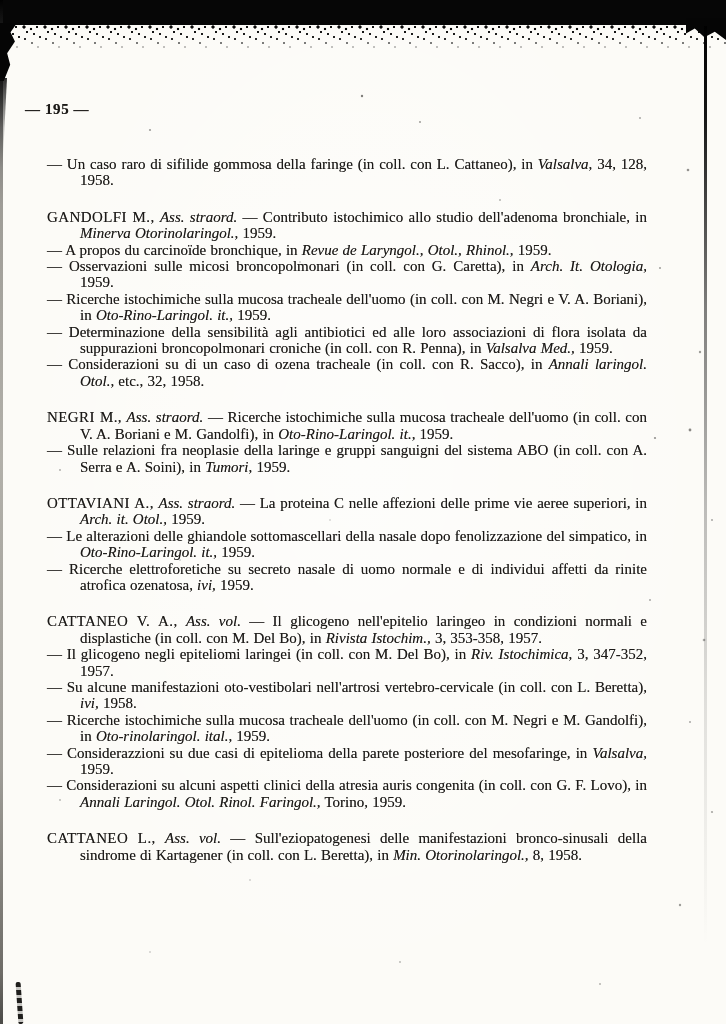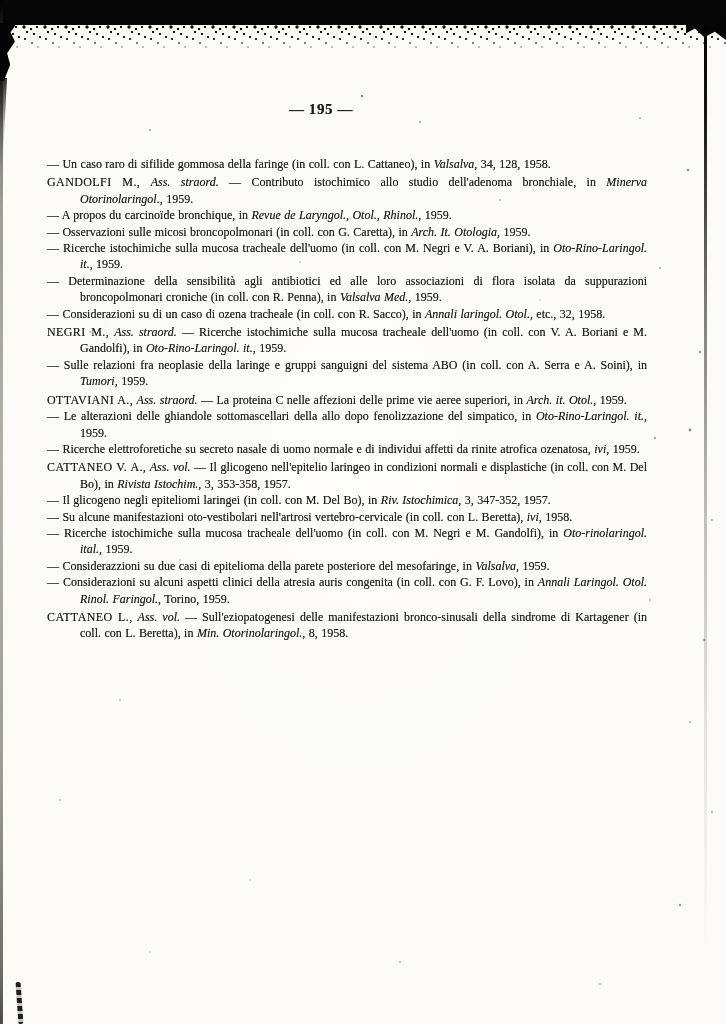--- a/index.html
+++ b/index.html
@@ -58,29 +58,30 @@
   }
   .bl-mark{
     position:absolute;left:17px;top:982px;width:5px;height:42px;border-radius:2px;
     background:repeating-linear-gradient(to bottom,#1f1e1c 0 5px,rgba(31,30,28,.25) 5px 8px);
     transform:rotate(-4deg);
   }
   .noise{position:absolute;left:0;top:0;pointer-events:none;}
   
   .page-number{
     position:absolute;top:101px;left:0;width:642px;
-    text-align:center;font-weight:700;font-size:15px;letter-spacing:.6px;
+    text-align:left;font-weight:700;font-size:15px;letter-spacing:.6px;
     text-shadow:0 0 .4px rgba(20,18,16,.6);
+    padding-left:25px;
   }
   .bib{
     position:absolute;left:47px;top:156px;width:600px;
-    font-size:12px;line-height:16.4px;word-spacing:.45px;
+    font-size:15px;line-height:16.4px;word-spacing:.45px;
     text-shadow:0 0 .35px rgba(20,18,16,.55);
   }
-  .group{margin-top:2px;}
+  .group{margin-top:20px;}
   .group:first-child{margin-top:0;}
   .entry{margin:0;padding-left:33px;text-indent:-33px;text-align:justify;}
   .it{font-style:italic;}
   .caps{letter-spacing:.4px;}
 </style>
 </head>
 <body>
 
 <div class="page">
 
@@ -141,21 +142,21 @@
         <p class="entry"><span class="pl">— Ricerche istochimiche sulla mucosa tracheale dell'uomo (in coll. con M. Negri e V. A. Boriani), in </span><span class="it">Oto-Rino-Laringol. it.,</span><span class="pl"> 1959.</span></p>
         <p class="entry"><span class="pl">— Determinazione della sensibilità agli antibiotici ed alle loro associazioni di flora isolata da suppurazioni broncopolmonari croniche (in coll. con R. Penna), in </span><span class="it">Valsalva Med.,</span><span class="pl"> 1959.</span></p>
         <p class="entry"><span class="pl">— Considerazioni su di un caso di ozena tracheale (in coll. con R. Sacco), in </span><span class="it">Annali laringol. Otol.,</span><span class="pl"> etc., 32, 1958.</span></p>
       </div>
       <div class="group">
         <p class="entry"><span class="caps">NEGRI M.,</span><span class="pl"> </span><span class="it">Ass. straord.</span><span class="pl"> — Ricerche istochimiche sulla mucosa tracheale dell'uomo (in coll. con V. A. Boriani e M. Gandolfi), in </span><span class="it">Oto-Rino-Laringol. it.,</span><span class="pl"> 1959.</span></p>
         <p class="entry"><span class="pl">— Sulle relazioni fra neoplasie della laringe e gruppi sanguigni del sistema ABO (in coll. con A. Serra e A. Soini), in </span><span class="it">Tumori,</span><span class="pl"> 1959.</span></p>
       </div>
       <div class="group">
         <p class="entry"><span class="caps">OTTAVIANI A.,</span><span class="pl"> </span><span class="it">Ass. straord.</span><span class="pl"> — La proteina C nelle affezioni delle prime vie aeree superiori, in </span><span class="it">Arch. it. Otol.,</span><span class="pl"> 1959.</span></p>
-        <p class="entry"><span class="pl">— Le alterazioni delle ghiandole sottomascellari della allo dopo fenolizzazione del simpatico, in </span><span class="it">Oto-Rino-Laringol. it.,</span><span class="pl"> 1959.</span></p>
+        <p class="entry"><span class="pl">— Le alterazioni delle ghiandole sottomascellari della nasale dopo fenolizzazione del simpatico, in </span><span class="it">Oto-Rino-Laringol. it.,</span><span class="pl"> 1959.</span></p>
         <p class="entry"><span class="pl">— Ricerche elettroforetiche su secreto nasale di uomo normale e di individui affetti da rinite atrofica ozenatosa, </span><span class="it">ivi,</span><span class="pl"> 1959.</span></p>
       </div>
       <div class="group">
         <p class="entry"><span class="caps">CATTANEO V. A.,</span><span class="pl"> </span><span class="it">Ass. vol.</span><span class="pl"> — Il glicogeno nell'epitelio laringeo in condizioni normali e displastiche (in coll. con M. Del Bo), in </span><span class="it">Rivista Istochim.,</span><span class="pl"> 3, 353-358, 1957.</span></p>
         <p class="entry"><span class="pl">— Il glicogeno negli epiteliomi laringei (in coll. con M. Del Bo), in </span><span class="it">Riv. Istochimica,</span><span class="pl"> 3, 347-352, 1957.</span></p>
         <p class="entry"><span class="pl">— Su alcune manifestazioni oto-vestibolari nell'artrosi vertebro-cervicale (in coll. con L. Beretta), </span><span class="it">ivi,</span><span class="pl"> 1958.</span></p>
         <p class="entry"><span class="pl">— Ricerche istochimiche sulla mucosa tracheale dell'uomo (in coll. con M. Negri e M. Gandolfi), in </span><span class="it">Oto-rinolaringol. ital.,</span><span class="pl"> 1959.</span></p>
         <p class="entry"><span class="pl">— Considerazzioni su due casi di epitelioma della parete posteriore del mesofaringe, in </span><span class="it">Valsalva,</span><span class="pl"> 1959.</span></p>
         <p class="entry"><span class="pl">— Considerazioni su alcuni aspetti clinici della atresia auris congenita (in coll. con G. F. Lovo), in </span><span class="it">Annali Laringol. Otol. Rinol. Faringol.,</span><span class="pl"> Torino, 1959.</span></p>
       </div>

